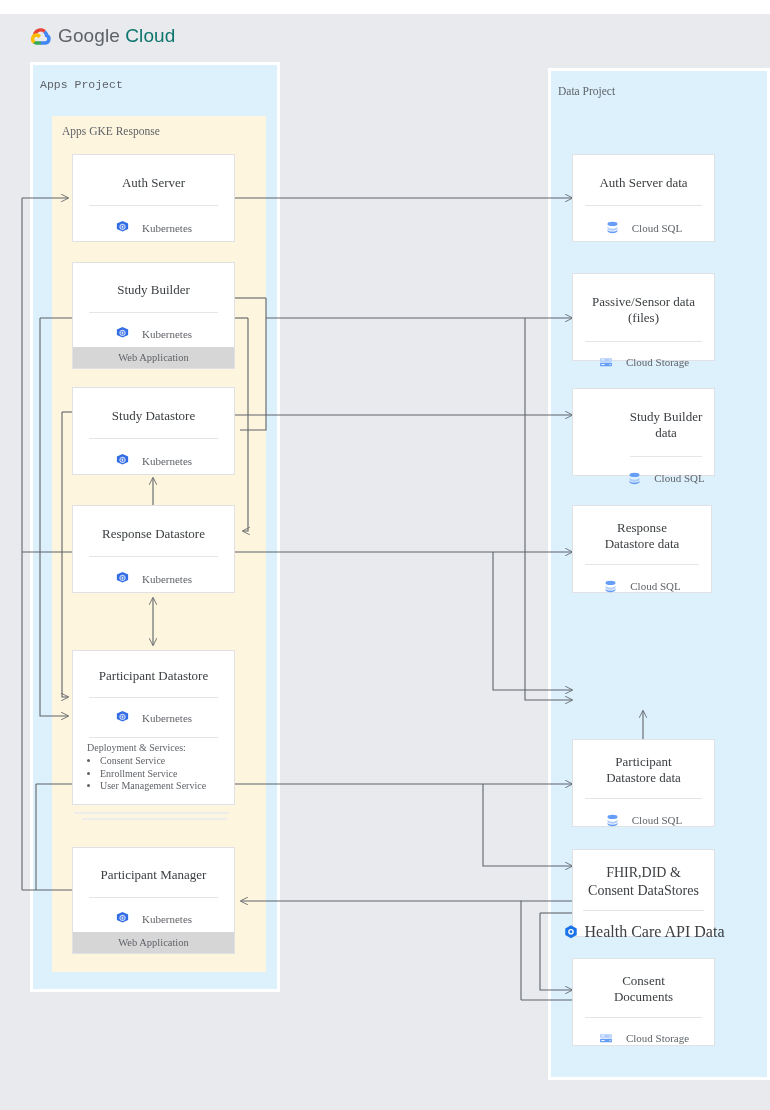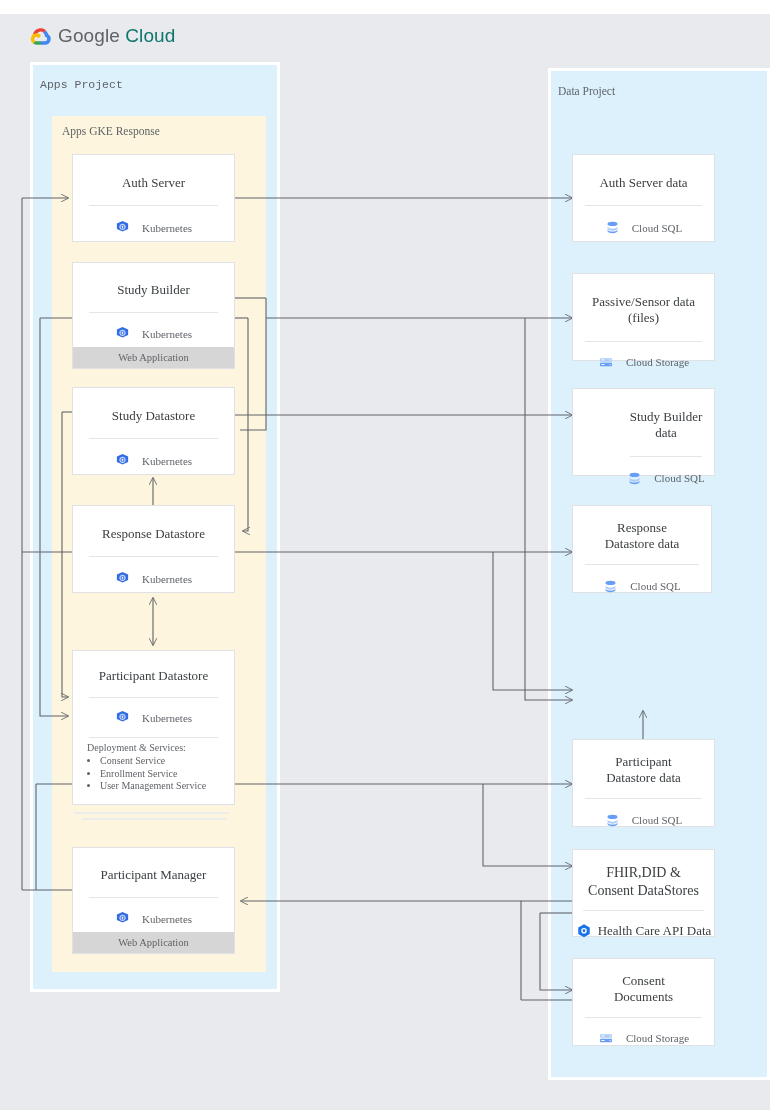--- a/index.html
+++ b/index.html
@@ -408,21 +408,21 @@
 Consent DataStores</div>
     <div class="hr" style="margin-top:11px;margin-left:10px;margin-right:10px;"></div>
     <div class="svc" style="margin-top:12px;gap:6px;">
       <span>
         <svg class="ico" width="16" height="16" viewBox="0 0 24 24">
             <path d="M12 1.8l8.6 4.9v9.8L12 21.4 3.4 16.5V6.7z" fill="#1a73e8"></path>
             <circle cx="12" cy="11.6" r="4.2" fill="#fff"></circle>
             <circle cx="12" cy="11.6" r="2.1" fill="#1a73e8"></circle>
           </svg>
       </span>
-      <span class="svc-label" style="font-size:13px;color:#3c4043;">Health Care API Data</span>
+      <span class="svc-label" style="font-size:16px;color:#3c4043;">Health Care API Data</span>
     </div>
   </div>
 
   <div class="card" style="left:572px;top:958px;width:143px;height:88px;">
     <div class="card-title" style="margin-top:14px;white-space:pre-line;">Consent
 Documents</div>
     <div class="hr" style="margin-top:11px;margin-left:12px;margin-right:12px;"></div>
     <div class="svc" style="margin-top:13px;">
       <span>
         <svg class="ico" width="16" height="15" viewBox="0 0 24 24">

